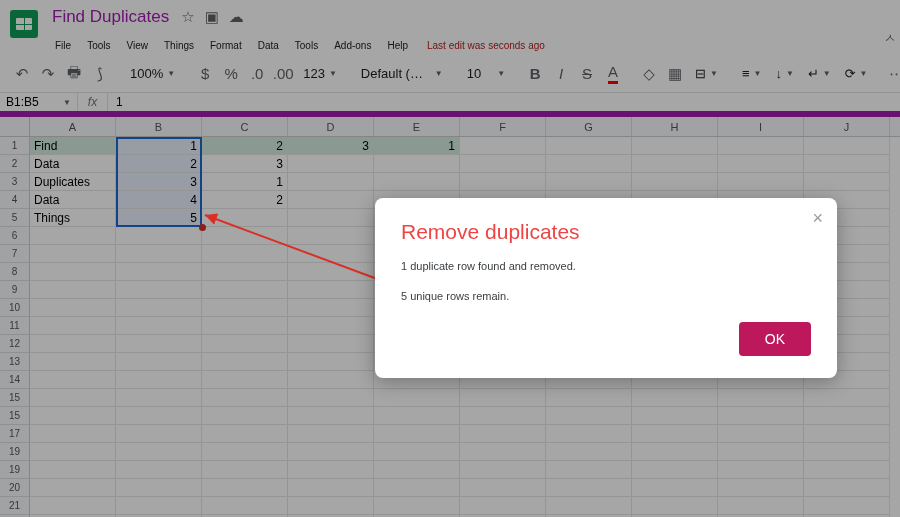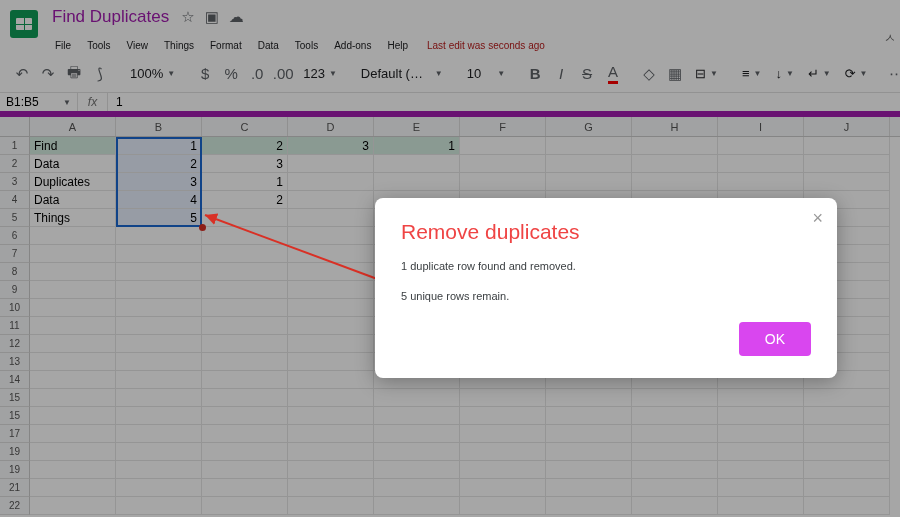--- a/index.html
+++ b/index.html
@@ -58,21 +58,21 @@
 
 
 .arrow-svg { position: absolute; z-index: 60; pointer-events: none; }
 
 
 .dialog { position: absolute; z-index: 100; background: #fff; border-radius: 8px; box-shadow: 0 4px 20px rgba(0,0,0,0.3); padding: 22px 26px; width: 462px; left: 375px; top: 198px; font-family: "Google Sans", Arial, sans-serif; }
 .dialog-close { position: absolute; top: 10px; right: 14px; font-size: 18px; color: #999; cursor: pointer; }
 .dialog h2 { font-size: 21px; font-weight: 400; color: #ef4444; margin-bottom: 16px; }
 .dialog p { font-size: 11px; color: #3c4043; margin-bottom: 18px; }
 .dialog-actions { display: flex; justify-content: flex-end; margin-top: 20px; }
-.ok-btn { background: #d946ef; color: #fff; border: none; padding: 9px 26px; font-size: 14px; border-radius: 4px; cursor: pointer; }
+.ok-btn { background: #be185d; color: #fff; border: none; padding: 9px 26px; font-size: 14px; border-radius: 4px; cursor: pointer; }
 .hdr-caret { position: absolute; right: 4px; top: 30px; color: #555; font-size: 12px; }
 </style>
 </head>
 <body>
 
 <div class="header">
   <div class="logo">
       <div class="logo-inner"></div>
     </div>
   <div class="header-main">
@@ -421,20 +421,33 @@
         <div class="cell"></div>
         <div class="cell"></div>
         <div class="cell"></div>
         <div class="cell"></div>
         <div class="cell"></div>
         <div class="cell"></div>
         <div class="cell"></div>
         <div class="cell"></div>
       </div>
       <div class="row">
+        <div class="row-h">20</div>
+        <div class="cell"></div>
+        <div class="cell"></div>
+        <div class="cell"></div>
+        <div class="cell"></div>
+        <div class="cell"></div>
+        <div class="cell"></div>
+        <div class="cell"></div>
+        <div class="cell"></div>
+        <div class="cell"></div>
+        <div class="cell"></div>
+      </div>
+      <div class="row">
         <div class="row-h">21</div>
         <div class="cell"></div>
         <div class="cell"></div>
         <div class="cell"></div>
         <div class="cell"></div>
         <div class="cell"></div>
         <div class="cell"></div>
         <div class="cell"></div>
         <div class="cell"></div>
         <div class="cell"></div>

